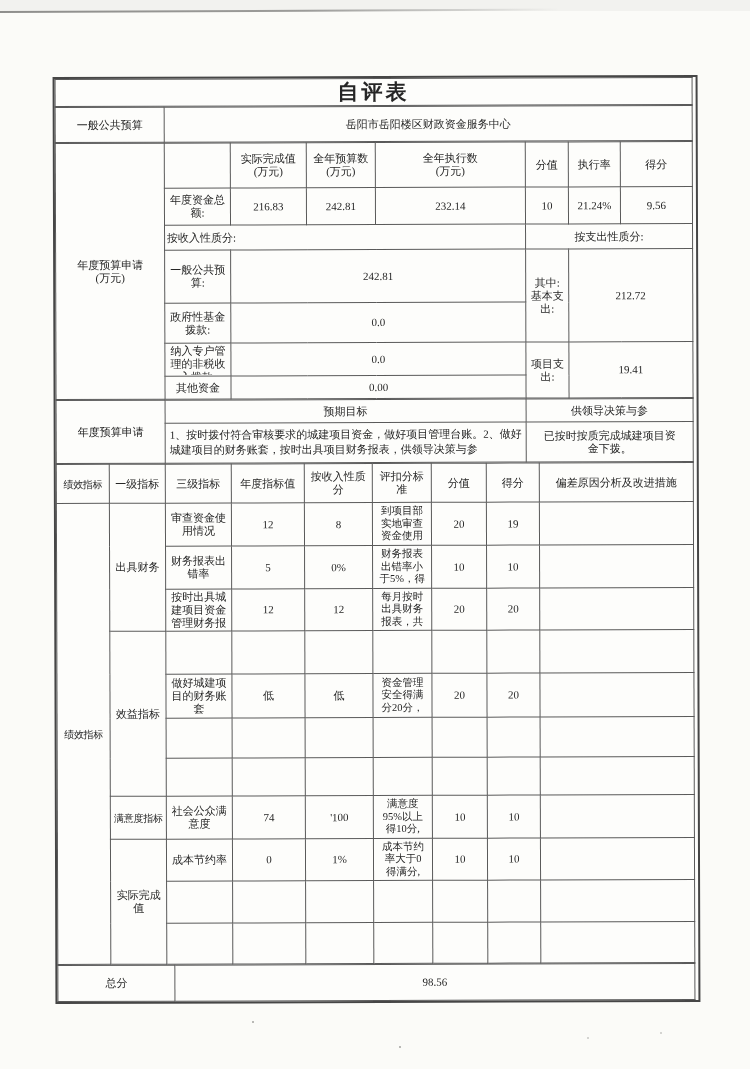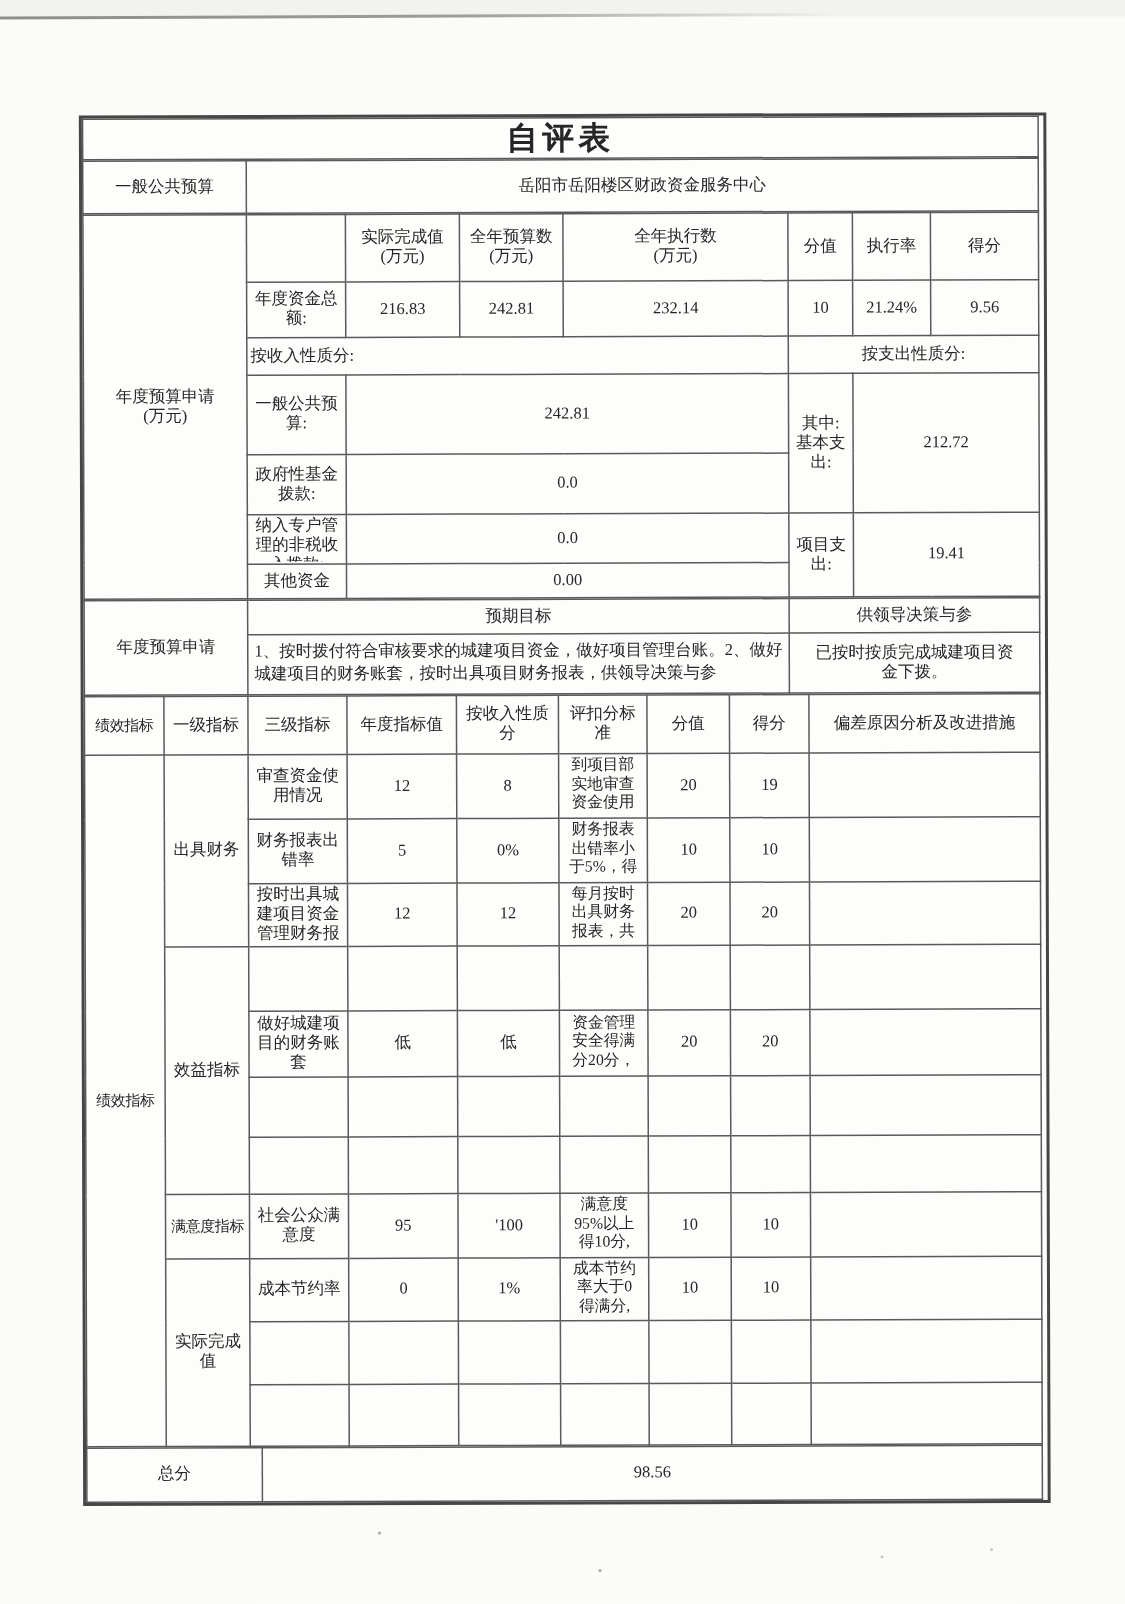--- a/index.html
+++ b/index.html
@@ -260,21 +260,21 @@
       <td></td>
       <td></td>
       <td class="crit"></td>
       <td></td>
       <td></td>
       <td></td>
     </tr>
     <tr style="height:43px">
       <td class="sm">满意度指标</td>
       <td>社会公众满意度</td>
-      <td>95</td>
+      <td>74</td>
       <td>'100</td>
       <td class="crit">满意度
 95%以上
 得10分,</td>
       <td>10</td>
       <td>10</td>
       <td></td>
     </tr>
     <tr style="height:42px">
       <td rowspan="3">实际完成值</td>

